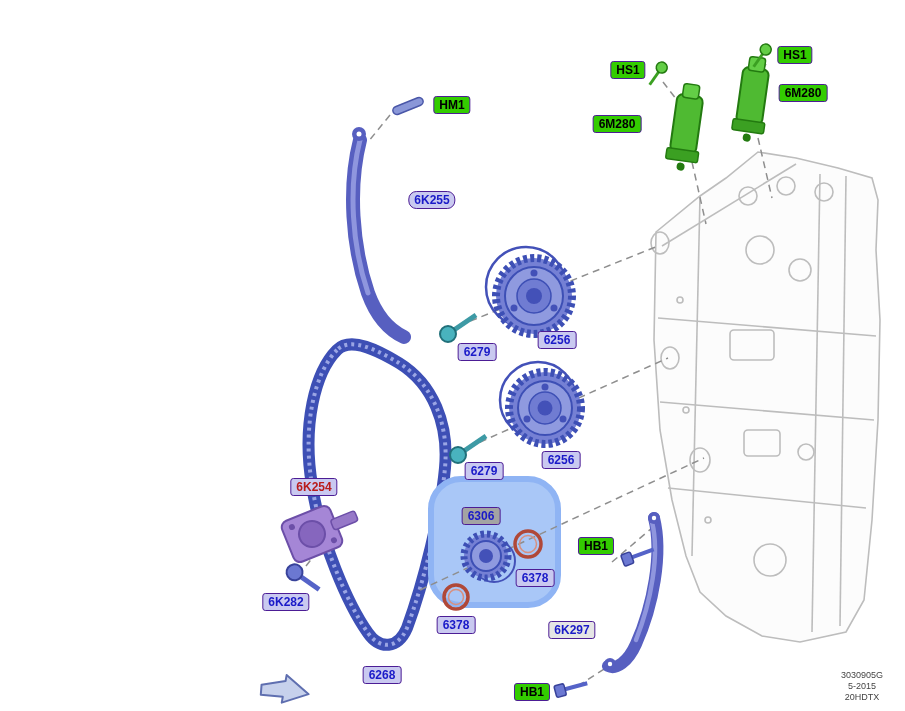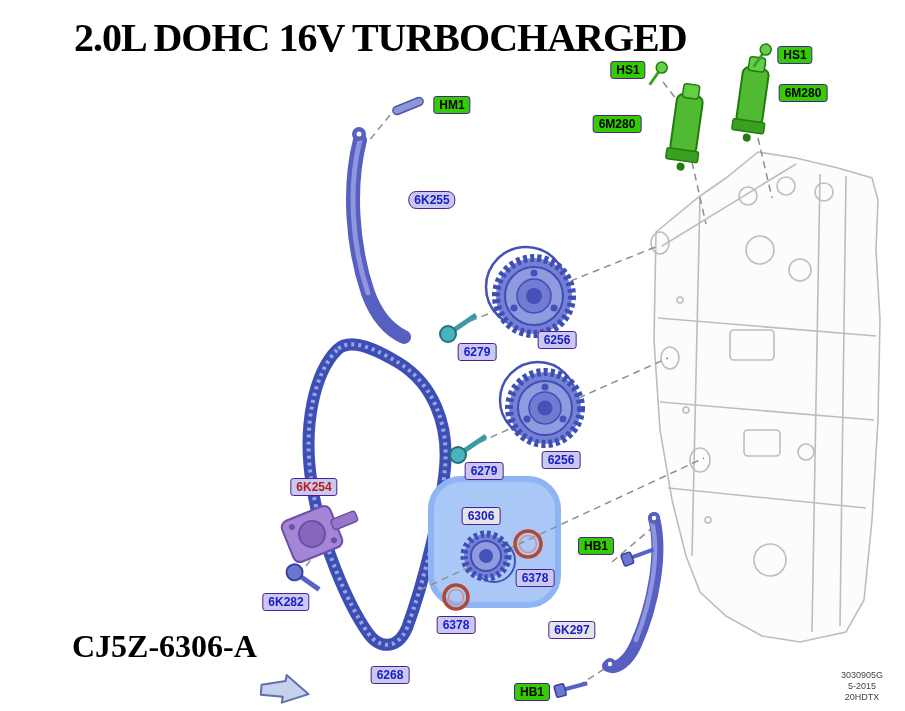--- a/index.html
+++ b/index.html
@@ -198,44 +198,42 @@
     <g transform="rotate(35 297 574)">
       <line x1="297" y1="574" x2="324" y2="574" stroke="#5563C8" stroke-width="5"></line>
       <circle cx="294" cy="574" r="8" fill="#6B78D2" stroke="#38429A" stroke-width="2"></circle>
     </g>
 
     <g transform="rotate(10 285 690)">
       <polygon points="261,689 284,681 284,675 309,690 284,703 284,697 262,699" fill="#C7D1EC" stroke="#5F6FB0" stroke-width="2" stroke-linejoin="round"></polygon>
     </g>
   </svg>
 
-  <div class="page-title">2.0L DOHC 16V TURBOCHARGED</div>
-  <div class="part-number">CJ5Z-6306-A</div>
 
   <div class="footer-text">
     <div>3030905G</div>
     <div>5-2015</div>
     <div>20HDTX</div>
   </div>
 
   <div id="labels-layer">
       <div class="part-label" style="left: 452px; top: 105px; background: rgb(51, 204, 0); color: rgb(0, 0, 0);">HM1</div>
       <div class="part-label" style="left: 628px; top: 70px; background: rgb(51, 204, 0); color: rgb(0, 0, 0);">HS1</div>
       <div class="part-label" style="left: 795px; top: 55px; background: rgb(51, 204, 0); color: rgb(0, 0, 0);">HS1</div>
       <div class="part-label" style="left: 617px; top: 124px; background: rgb(51, 204, 0); color: rgb(0, 0, 0);">6M280</div>
       <div class="part-label" style="left: 803px; top: 93px; background: rgb(51, 204, 0); color: rgb(0, 0, 0);">6M280</div>
       <div class="part-label" style="left: 432px; top: 200px; background: rgb(201, 201, 240); color: rgb(26, 26, 200); border-radius: 8px;">6K255</div>
       <div class="part-label" style="left: 477px; top: 352px; background: rgb(201, 201, 240); color: rgb(26, 26, 200);">6279</div>
       <div class="part-label" style="left: 557px; top: 340px; background: rgb(201, 201, 240); color: rgb(26, 26, 200);">6256</div>
       <div class="part-label" style="left: 484px; top: 471px; background: rgb(201, 201, 240); color: rgb(26, 26, 200);">6279</div>
       <div class="part-label" style="left: 561px; top: 460px; background: rgb(201, 201, 240); color: rgb(26, 26, 200);">6256</div>
       <div class="part-label" style="left: 314px; top: 487px; background: rgb(201, 201, 240); color: #b91c1c;">6K254</div>
-      <div class="part-label" style="left: 481px; top: 516px; background: #e5e5e5; color: rgb(26, 26, 200);">6306</div>
+      <div class="part-label" style="left: 481px; top: 516px; background: #a3a3a3; color: rgb(26, 26, 200);">6306</div>
       <div class="part-label" style="left: 535px; top: 578px; background: rgb(201, 201, 240); color: rgb(26, 26, 200);">6378</div>
       <div class="part-label" style="left: 456px; top: 625px; background: rgb(201, 201, 240); color: rgb(26, 26, 200);">6378</div>
       <div class="part-label" style="left: 286px; top: 602px; background: rgb(201, 201, 240); color: rgb(26, 26, 200);">6K282</div>
       <div class="part-label" style="left: 596px; top: 546px; background: rgb(51, 204, 0); color: rgb(0, 0, 0);">HB1</div>
       <div class="part-label" style="left: 572px; top: 630px; background: #e5e5e5; color: rgb(26, 26, 200);">6K297</div>
-      <div class="part-label" style="left: 382px; top: 675px; background: rgb(201, 201, 240); color: rgb(26, 26, 200); margin-left: 8px;">6268</div>
+      <div class="part-label" style="left: 382px; top: 675px; background: rgb(201, 201, 240); color: rgb(26, 26, 200);">6268</div>
       <div class="part-label" style="left: 532px; top: 692px; background: rgb(51, 204, 0); color: rgb(0, 0, 0);">HB1</div>
     </div>
 
 </div>
 
 </body></html>

